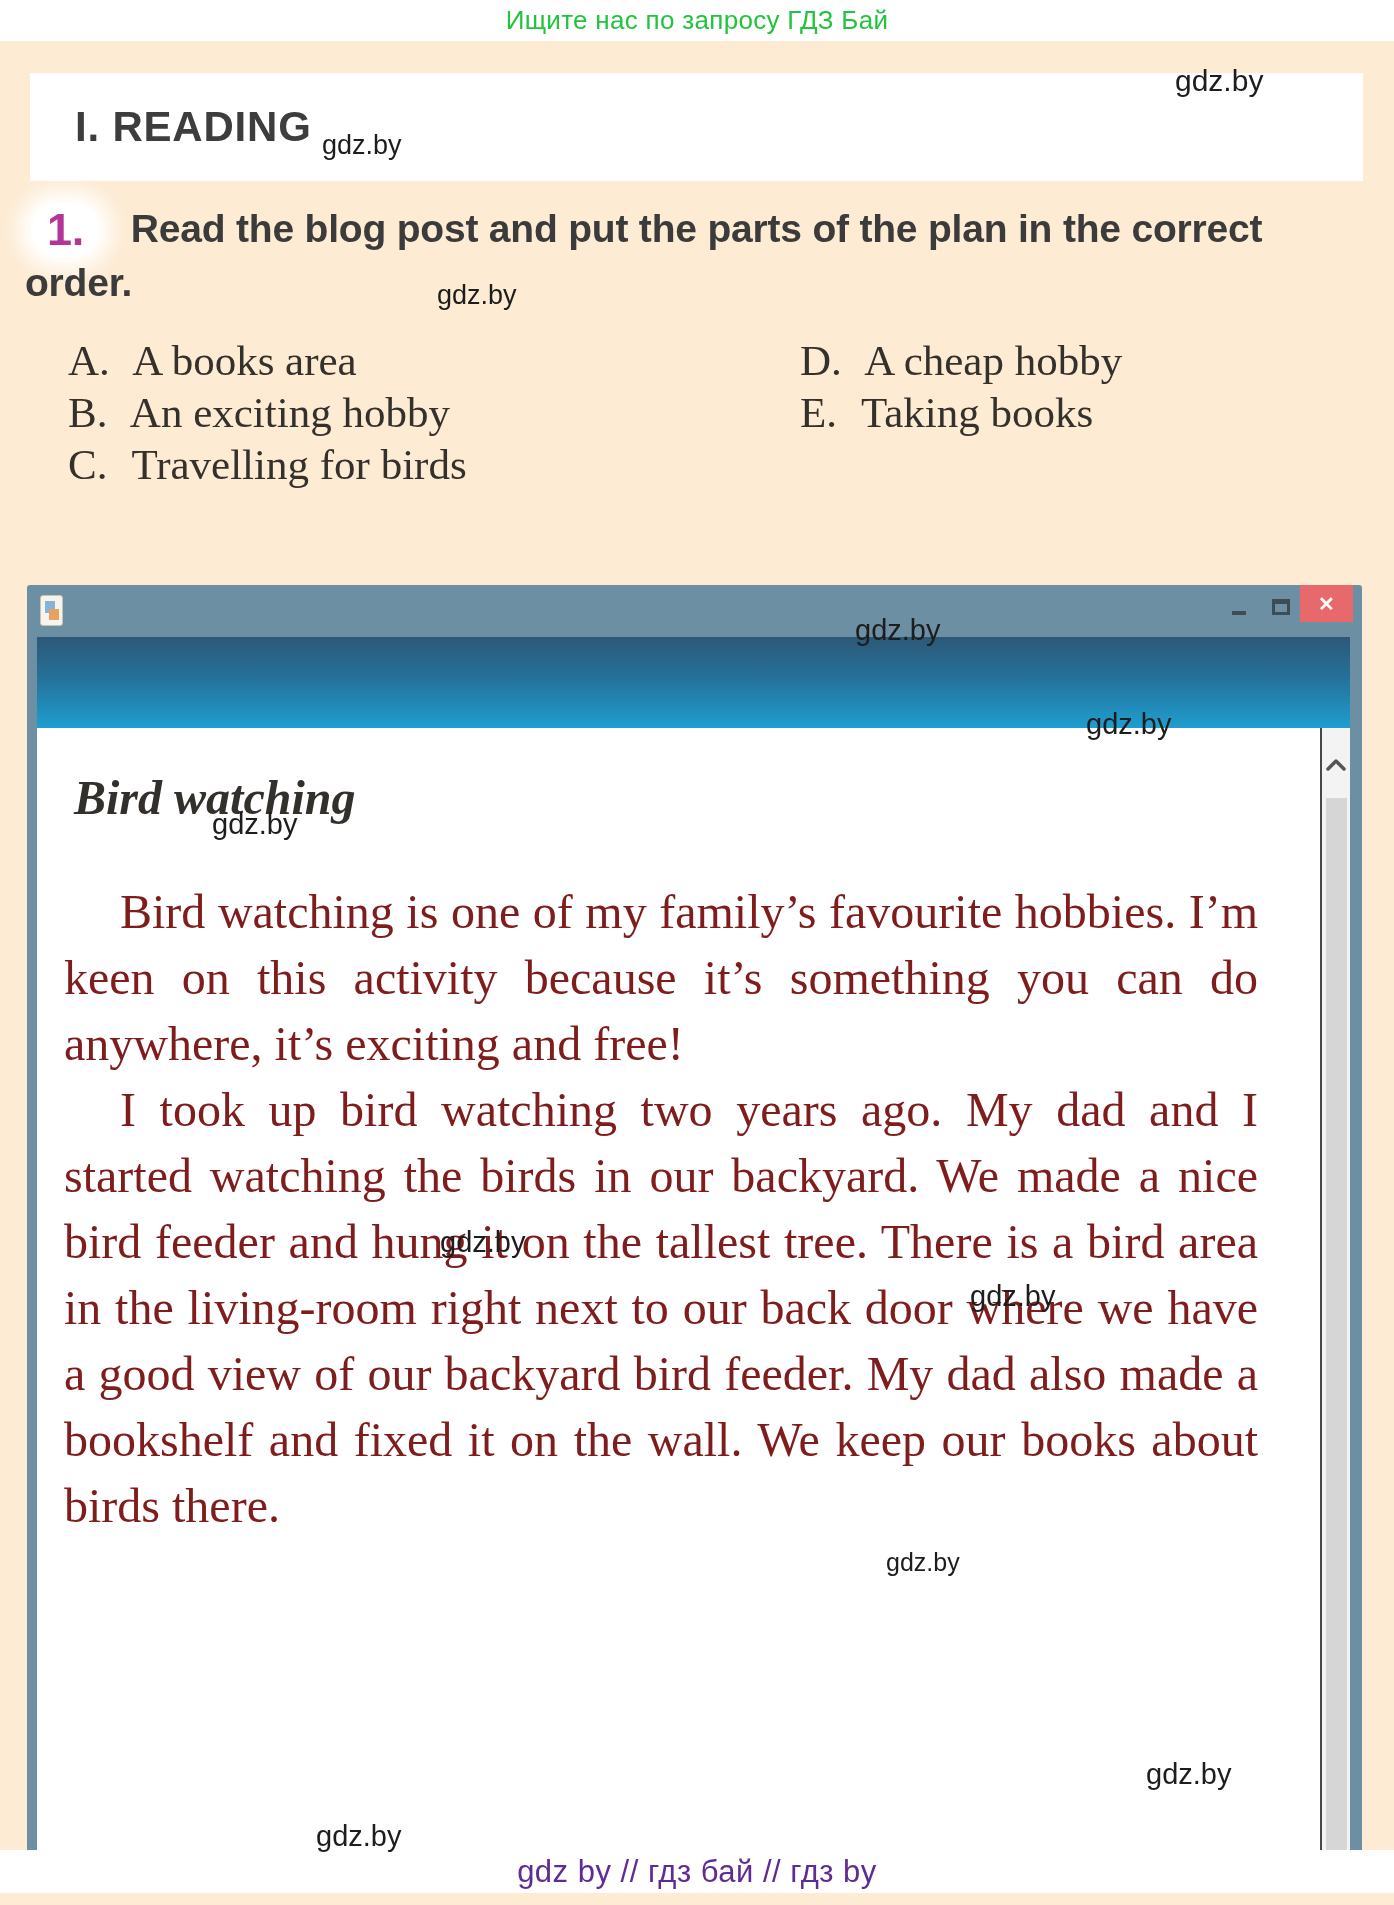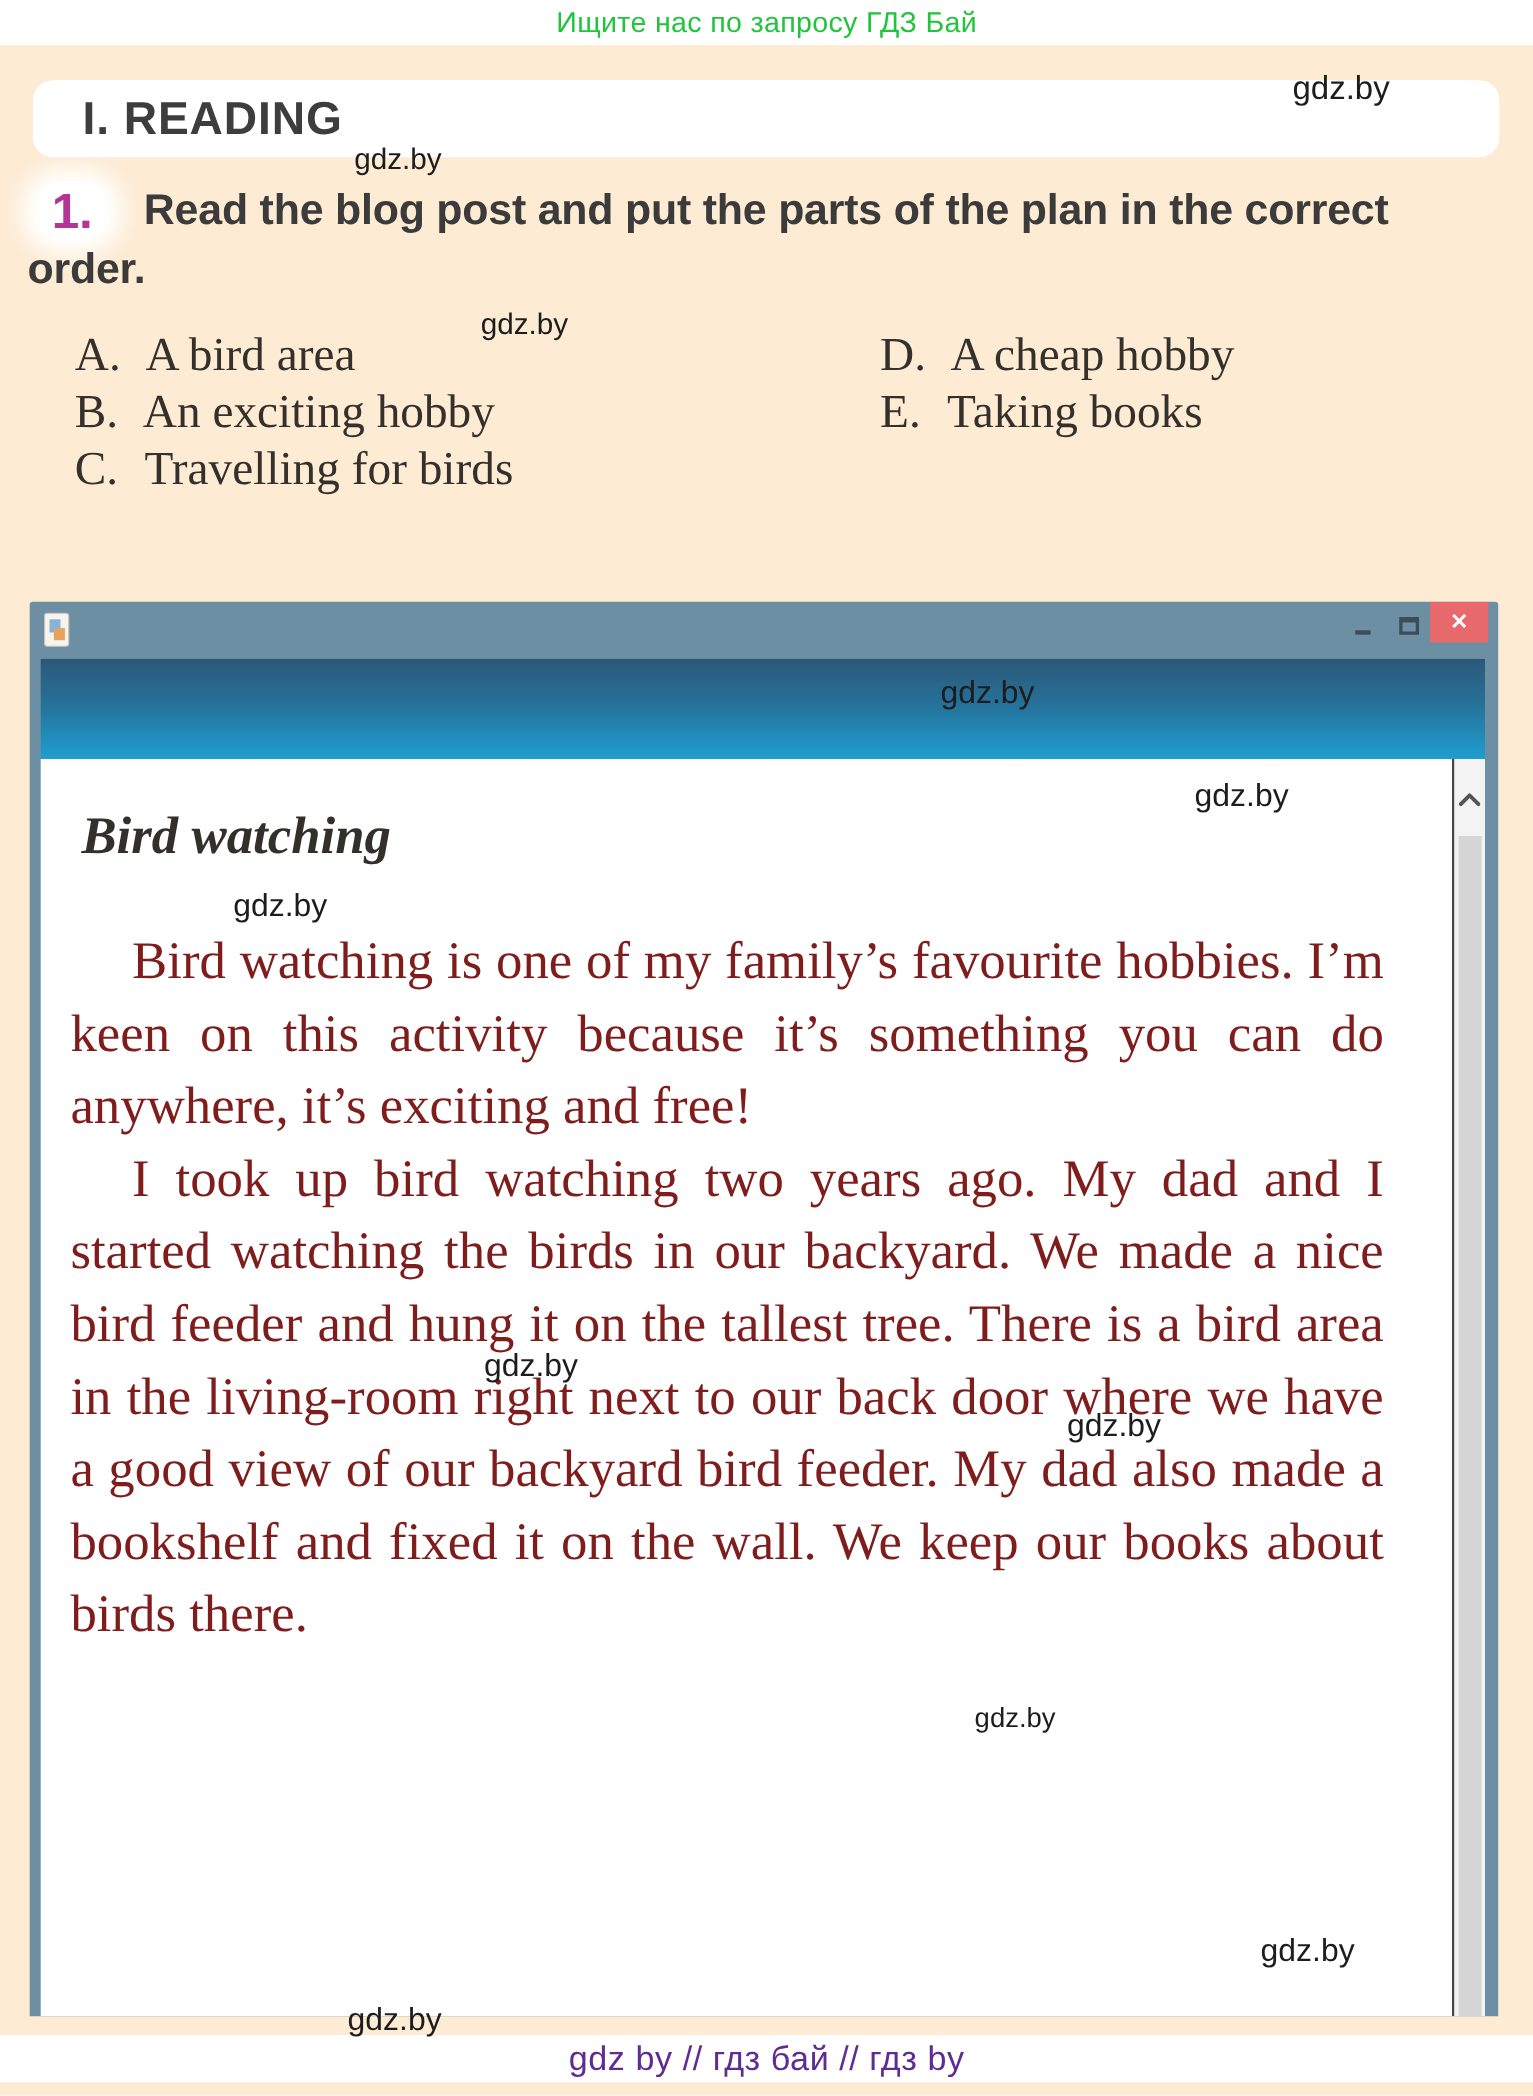--- a/index.html
+++ b/index.html
@@ -24,25 +24,24 @@
   .promo-text {
     color: #22c43e;
     font-size: 26px;
     font-weight: 500;
     letter-spacing: 0.3px;
   }
 
   
   .reading-band {
     margin: 32px 31px 0 30px;
-    height: 70px;
-    background: #ffffff;
-    display: flex;
-    align-items: center;
-    border-radius: 18px;
+    height: 108px;
+    background: #ffffff;
+    display: flex;
+    align-items: center;
   }
   .reading-band h1 {
     margin-left: 45px;
     font-size: 42px;
     font-weight: bold;
     color: #3d3d3d;
     letter-spacing: 0.8px;
   }
 
   
@@ -256,21 +255,21 @@
 
 <div class="exercise-row">
   <span class="exercise-badge">1.</span>
   <span>Read the blog post and put the parts of the plan in the correct order.</span>
 </div>
 
 <div class="plan">
   <div class="plan-col plan-col1">
     <div class="plan-item">
       <span class="plan-letter">A.</span>
-      <span>A bird area</span>
+      <span>A books area</span>
     </div>
     <div class="plan-item">
       <span class="plan-letter">B.</span>
       <span>An exciting hobby</span>
     </div>
     <div class="plan-item">
       <span class="plan-letter">C.</span>
       <span>Travelling for birds</span>
     </div>
   </div>

